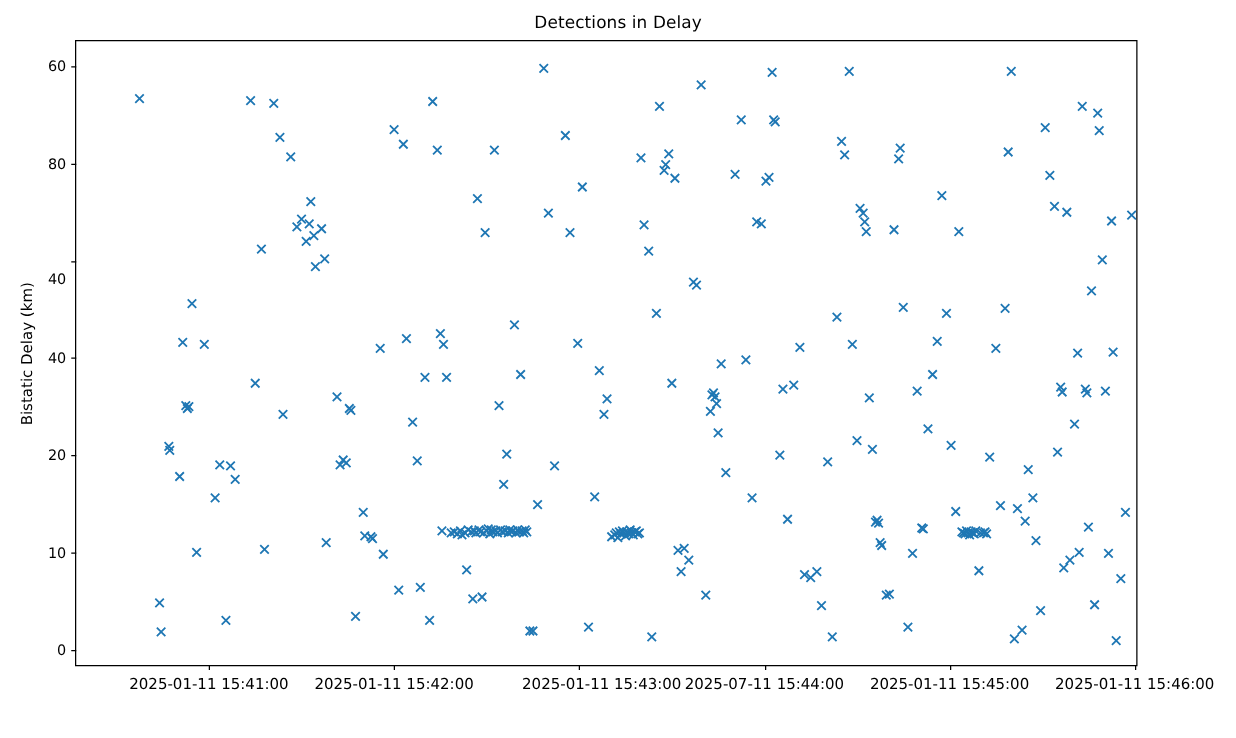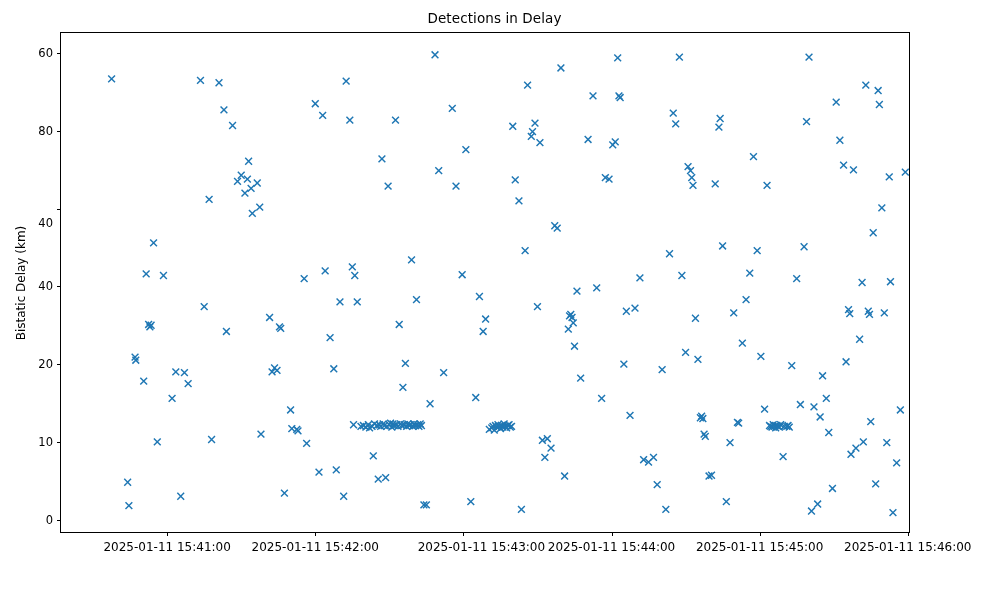--- a/index.html
+++ b/index.html
@@ -333,21 +333,21 @@
         <div class="tick-label-y" style="top: 97.9346px;">80</div>
         <div class="tick-line-y" style="top: 20.2087px;"></div>
         <div class="tick-label-y" style="top: 20.2087px;">60</div>
         <div class="tick-line-x" style="left: 106.154px;"></div>
         <div class="tick-label-x" style="left: 106.154px;">2025-01-11 15:41:00</div>
         <div class="tick-line-x" style="left: 254.277px;"></div>
         <div class="tick-label-x" style="left: 254.277px;">2025-01-11 15:42:00</div>
         <div class="tick-line-x" style="left: 402.399px;"></div>
         <div class="tick-label-x" style="left: 402.399px; margin-left: 18px;">2025-01-11 15:43:00</div>
         <div class="tick-line-x" style="left: 550.521px;"></div>
-        <div class="tick-label-x" style="left: 550.521px;">2025-01-11 15:44:00</div>
+        <div class="tick-label-x" style="left: 550.521px;">2025-07-11 15:44:00</div>
         <div class="tick-line-x" style="left: 698.643px;"></div>
         <div class="tick-label-x" style="left: 698.643px;">2025-01-11 15:45:00</div>
         <div class="tick-line-x" style="left: 846.766px;"></div>
         <div class="tick-label-x" style="left: 846.766px;">2025-01-11 15:46:00</div>
       </div>
   </div>
 
 
 </div>
 

